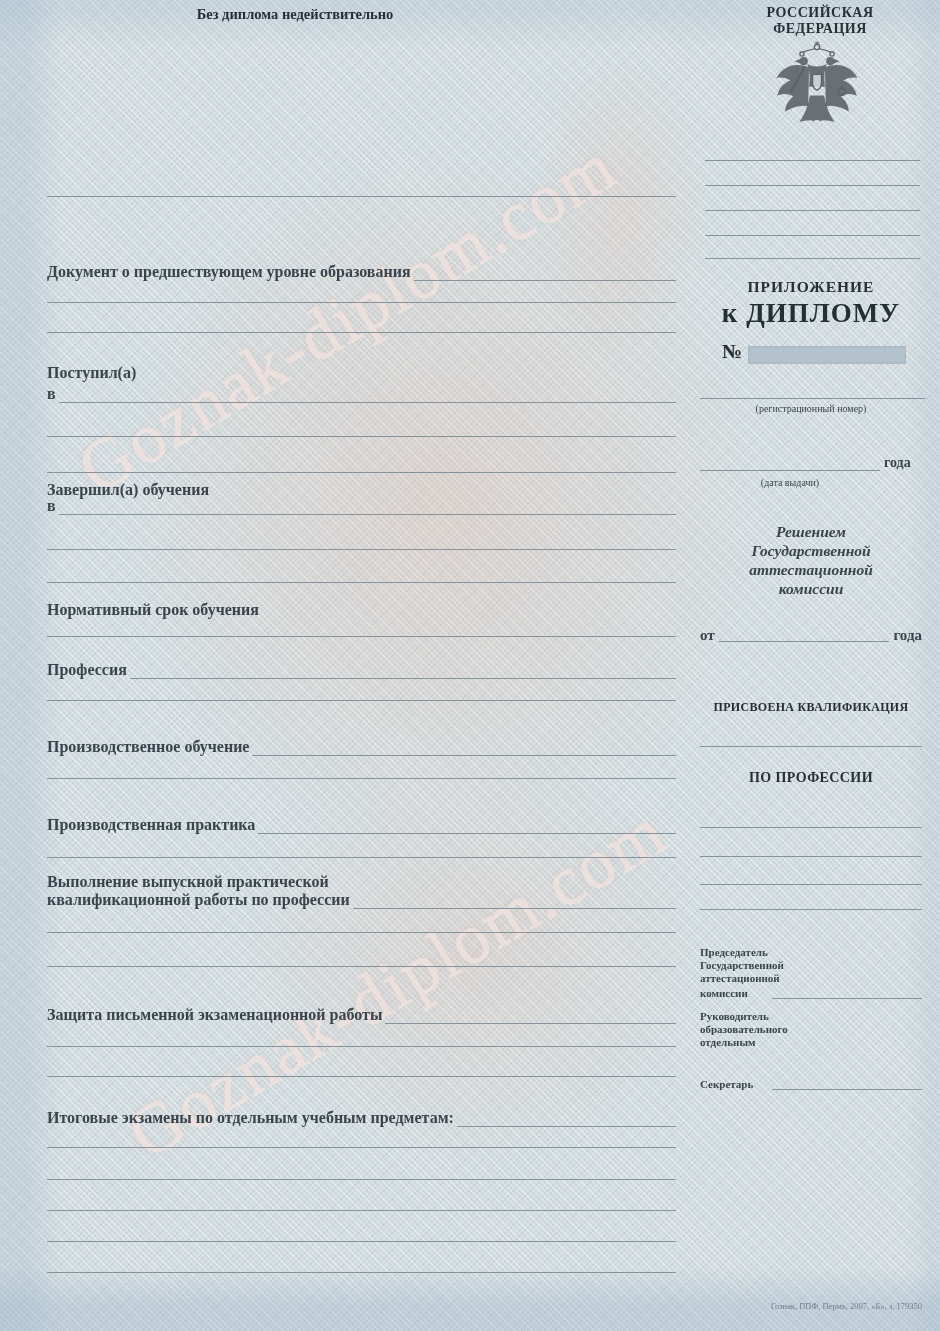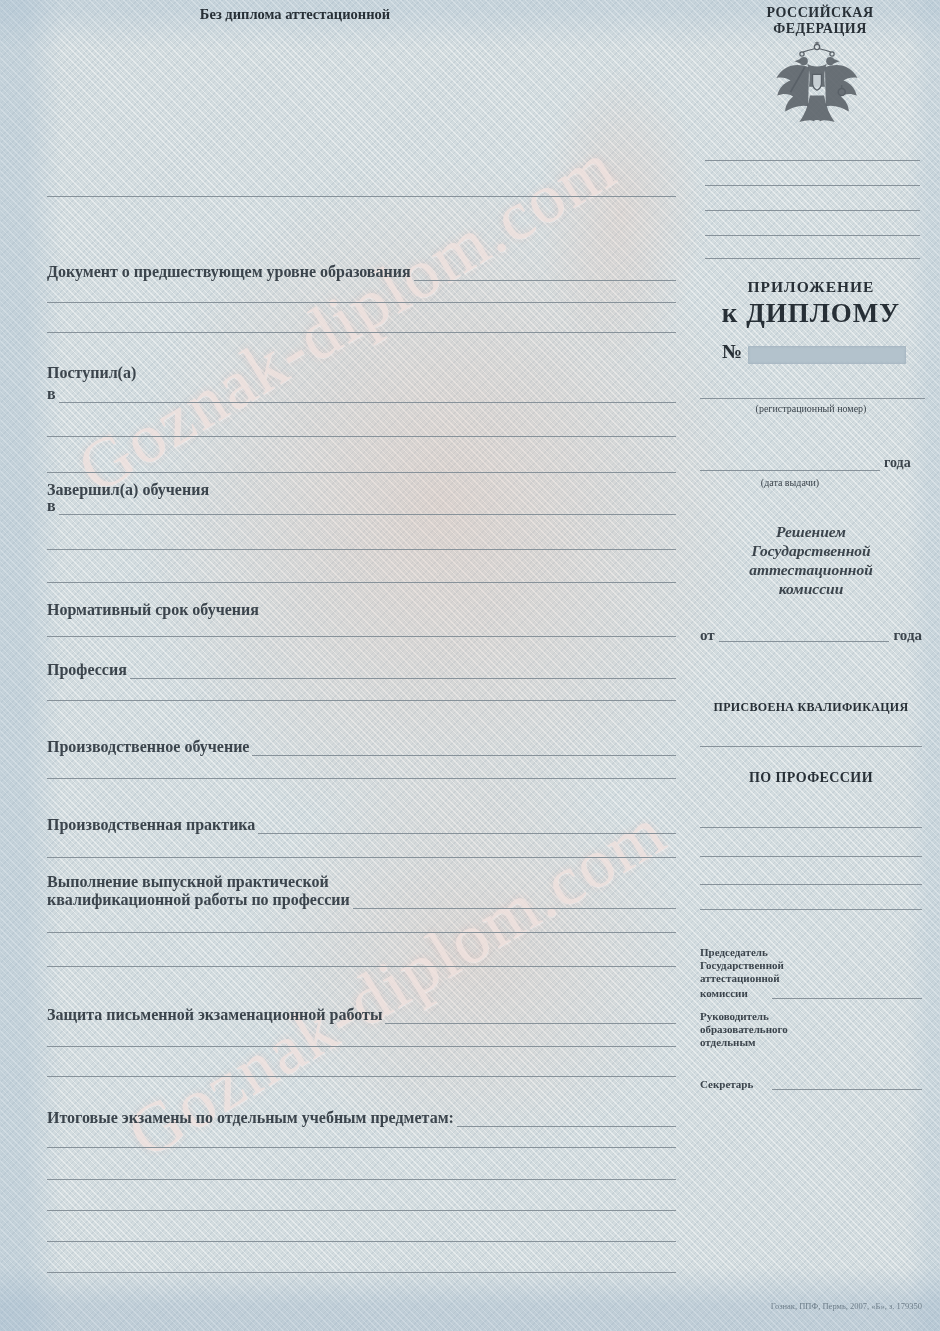--- a/index.html
+++ b/index.html
@@ -55,21 +55,21 @@
   .imprint{font-size:8.5px;color:var(--imprint-ink);text-align:right;}
 </style>
 </head>
 <body>
 
 <div class="sheet">
 
   <div class="wm" style="left:85px;top:435px;">Goznak-diplom.com</div>
   <div class="wm" style="left:135px;top:1100px;">Goznak-diplom.com</div>
 
-  <div class="abs title-warning" style="left:40px;top:6px;width:510px;text-align:center;">Без диплома аттестационной</div>
+  <div class="abs title-warning" style="left:40px;top:6px;width:510px;text-align:center;">Без диплома недействительно</div>
 
   <div class="abs country center" style="left:752px;top:5px;width:136px;">
     <div>РОССИЙСКАЯ</div>
     <div>ФЕДЕРАЦИЯ</div>
   </div>
 
   <div class="abs" style="left:764px;top:40px;width:106px;height:90px;">
     <svg viewBox="0 0 120 100" width="106" height="90" aria-hidden="true">
       <g fill="var(--eagle)" stroke="var(--eagle)" fill-opacity="0.88">
         <circle cx="60" cy="7" r="3" fill="none" stroke-width="1.5"></circle>

